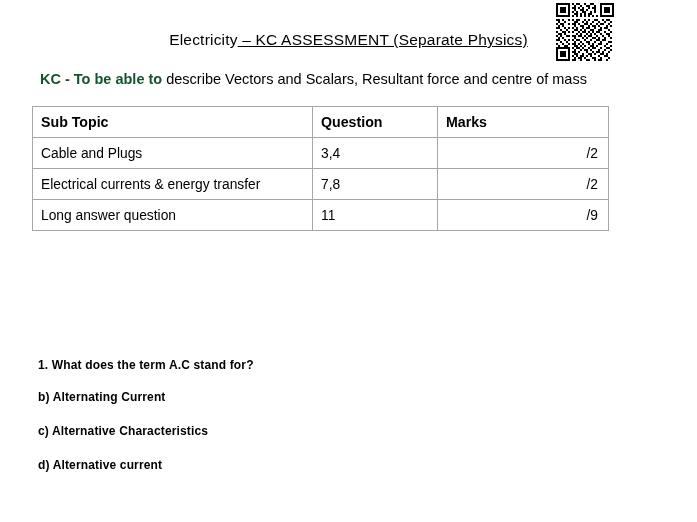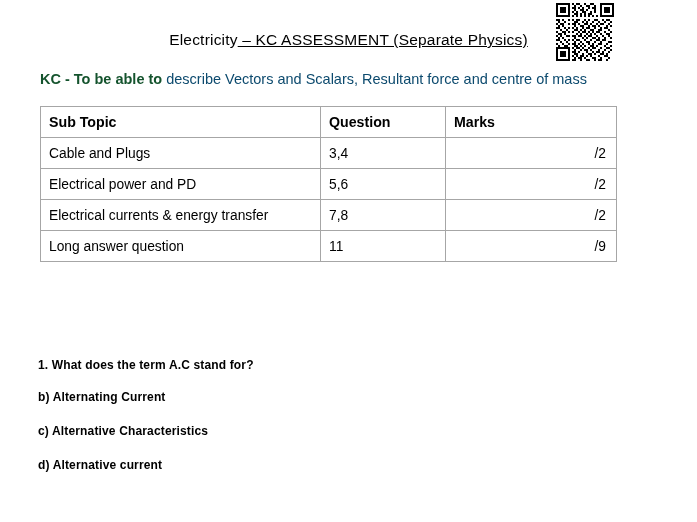--- a/index.html
+++ b/index.html
@@ -48,27 +48,27 @@
     top: 71px;
     width: 620px;
     font-size: 14.5px;
     white-space: nowrap;
   }
   .objective .obj-lead {
     font-weight: bold;
     color: #14532d;
   }
   .objective .obj-rest {
-    color: #0c4a6e;
+    color: #000000;
   }
 
   
   .marks-table {
     position: absolute;
-    left: 40px;
+    left: 32px;
     top: 106px;
     width: 576px;
     border-collapse: collapse;
     table-layout: fixed;
     font-size: 13.8px;
   }
   .marks-table col.c-sub  { width: 280px; }
   .marks-table col.c-q    { width: 125px; }
   .marks-table col.c-m    { width: 171px; }
   .marks-table th,
@@ -377,25 +377,20 @@
       <th>Marks</th>
     </tr>
   </thead>
   <tbody>
     <tr>
       <td>Cable and Plugs</td>
       <td>3,4</td>
       <td class="marks-cell">/2</td>
     </tr>
     <tr>
-      <td>Electrical power and PD</td>
-      <td>5,6</td>
-      <td class="marks-cell">/2</td>
-    </tr>
-    <tr>
       <td>Electrical currents &amp; energy transfer</td>
       <td>7,8</td>
       <td class="marks-cell">/2</td>
     </tr>
     <tr>
       <td>Long answer question</td>
       <td>11</td>
       <td class="marks-cell">/9</td>
     </tr>
   </tbody>

